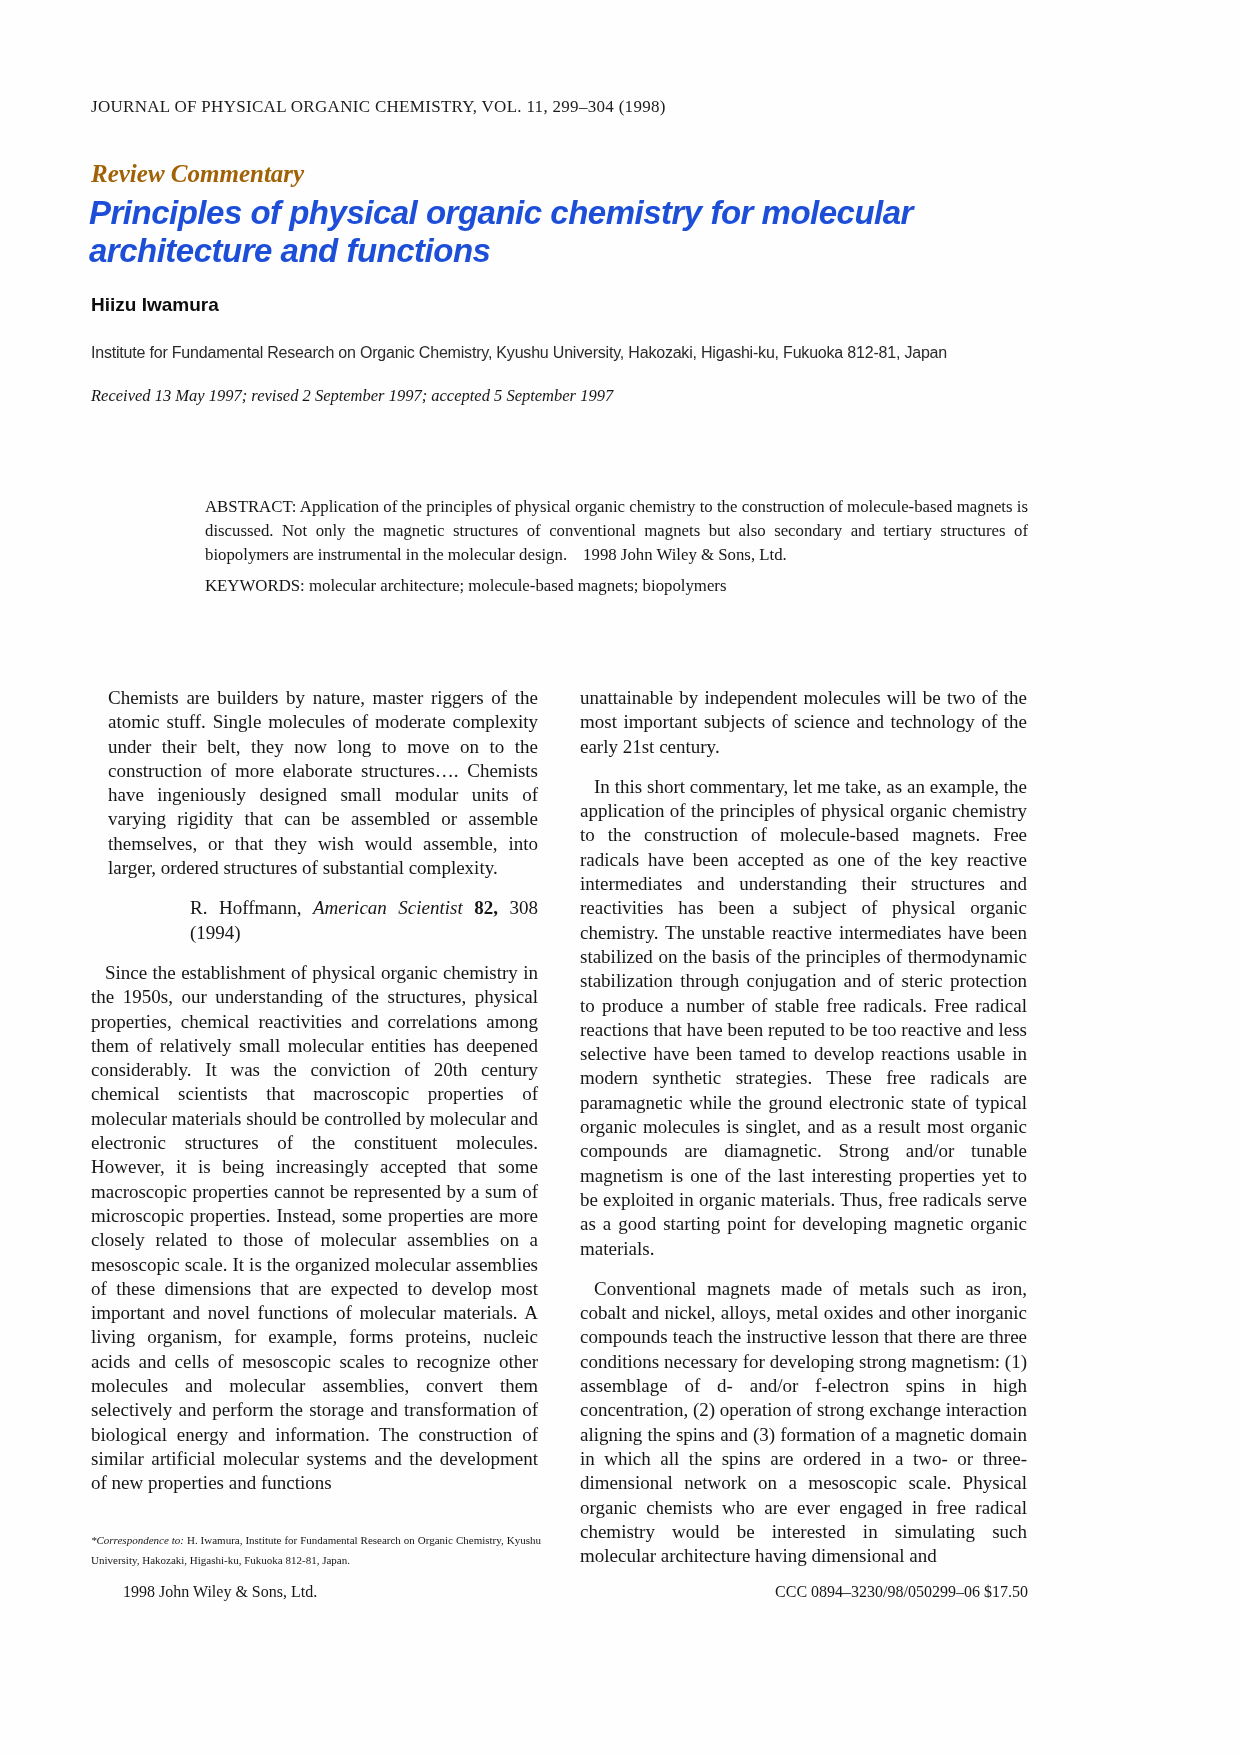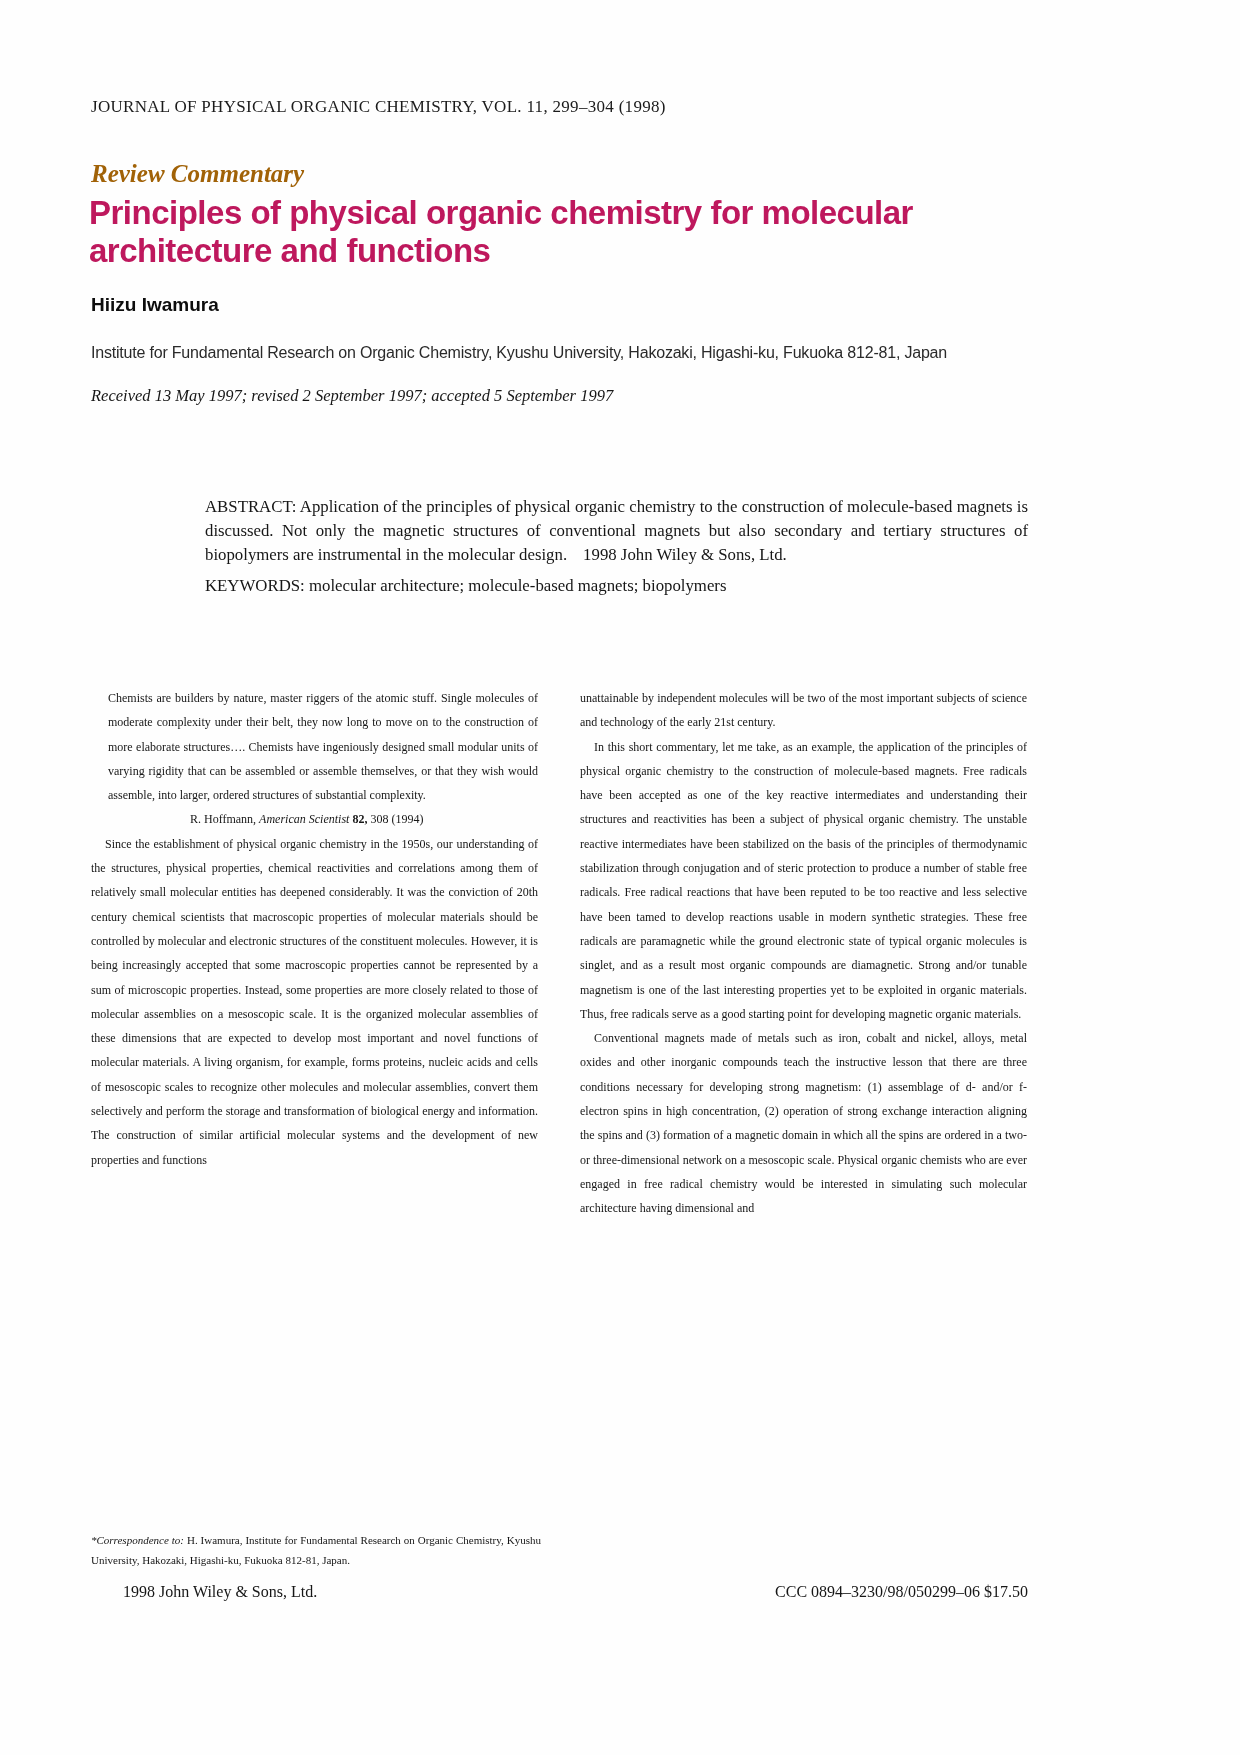--- a/index.html
+++ b/index.html
@@ -17,21 +17,22 @@
     font-size:17px;letter-spacing:0.3px;color:#1b1b1b;
   }
   .section-label{
     left:91px;top:160px;
     font-style:italic;font-weight:bold;font-size:25px;color:#a16207;
   }
   .page-title{
     left:89px;top:194px;width:930px;
     font-family:"Liberation Sans", sans-serif;
     font-weight:bold;font-size:33px;line-height:38px;letter-spacing:-0.5px;
-    color:#be185d;
+    color:#1d4ed8;
+    font-style:italic;
   }
   .author{
     left:91px;top:294px;
     font-family:"Liberation Sans", sans-serif;
     font-weight:bold;font-size:19px;color:#0d0d0d;
   }
   .affiliation{
     left:91px;top:344px;width:937px;
     font-family:"Liberation Sans", sans-serif;
     font-size:16px;color:#2a2a2a;letter-spacing:-0.2px;
@@ -43,26 +44,26 @@
   .abstract-block{
     left:205px;top:495px;width:823px;
     font-size:16.8px;line-height:24px;text-align:justify;
   }
   .abstract-block .keywords{margin-top:7px;text-align:left;}
   .cgap{margin-left:16px;}
   .columns{
     left:91px;top:686px;width:937px;
     display:flex;gap:42px;
   }
-  .col{width:447px;font-size:12px;line-height:24.3px;text-align:justify;}
+  .col{width:447px;font-size:19px;line-height:24.3px;text-align:justify;}
   .pull-quote{margin:0 0 0 17px;text-align:justify;}
   .quote-attr{margin:0 0 0 17px;padding-left:82px;}
   .para{margin:0;text-indent:14px;}
   .para.noindent{text-indent:0;}
-  .col p + p{margin-top:0;}
+  .col p + p{margin-top:16px;}
   .footnote{
     left:91px;top:1530px;width:450px;
     font-size:11px;line-height:20px;text-align:justify;
   }
   .footer-row{
     left:91px;top:1583px;width:937px;
     display:flex;justify-content:space-between;
     font-size:16px;
   }
   .footer-copyright{padding-left:32px;}

